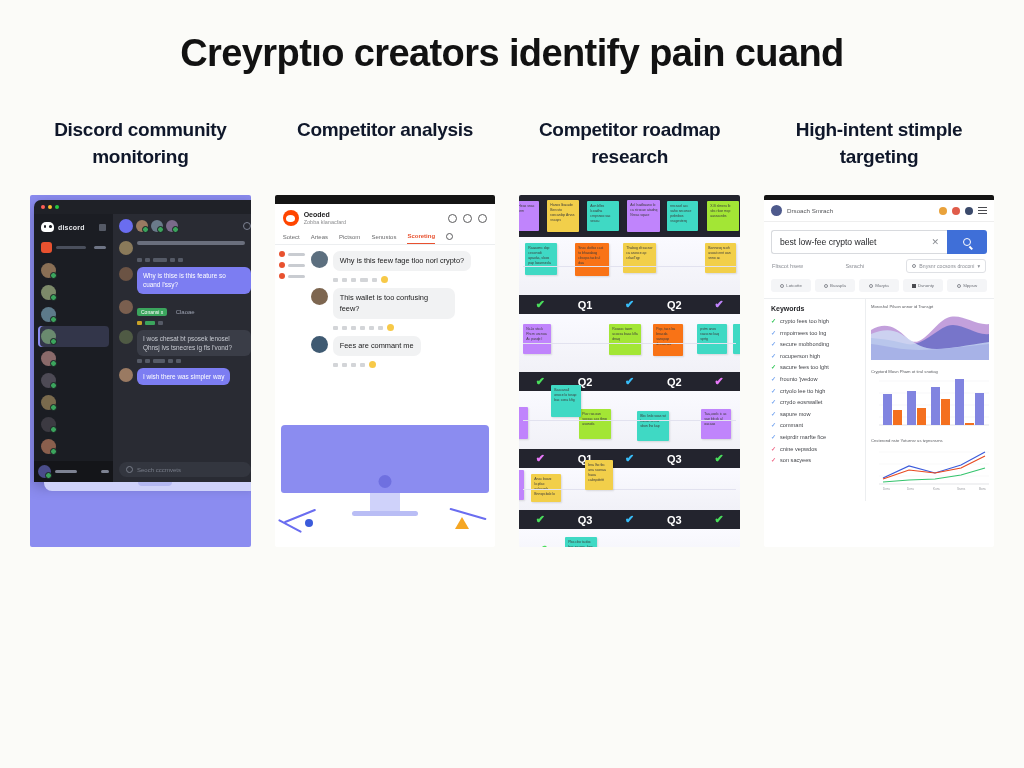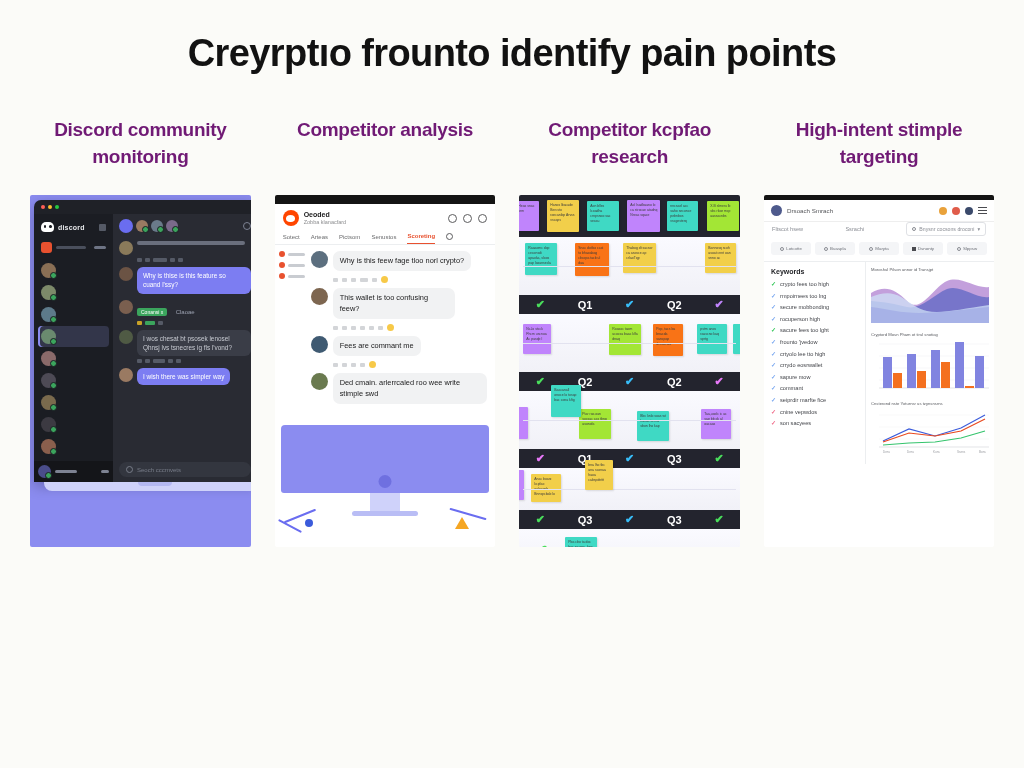--- a/index.html
+++ b/index.html
@@ -23,21 +23,21 @@
     justify-content: center;
     gap: 24px;
     margin-top: 42px;
     padding: 0 30px;
   }
   .col { width: 230px; }
   .col-title {
     text-align: center;
     font-size: 19px;
     font-weight: 700;
-    color: #701a75;
+    color: #0f172a;
     line-height: 1.42;
     min-height: 56px;
     letter-spacing: -0.3px;
   }
   .panel {
     margin-top: 22px;
     height: 352px;
     overflow: hidden;
     position: relative;
     border-radius: 2px;
@@ -158,21 +158,21 @@
   .kw-row { display:flex; align-items:center; gap:4px; margin-bottom: 5.6px; }
   .kw-chk { font-size: 6px; font-weight:700; line-height:1; }
   .kw-t { font-size: 5.6px; color:#43454a; white-space:nowrap; }
   .ch-col { flex:1; padding: 5px 5px 0; }
   .ch-t { font-size: 4.2px; color:#5a5c61; margin-bottom: 3px; }
   .ch-box { margin-bottom: 5px; }
 </style>
 </head>
 <body>
 
-<h1 class="page-title">Creyrptıo frounto identify pain points</h1>
+<h1 class="page-title">Creyrptıo creators identify pain cuand</h1>
 
 <div class="columns">
 
   <div class="col">
     <div class="col-title">Discord community monitoring</div>
     <div class="panel p1">
       <div class="dc-window">
         <div class="dc-bar">
           <span class="dot d-r"></span>
           <span class="dot d-y"></span>
@@ -366,41 +366,37 @@
             <span class="rd-av" style="background:#3f5a72"></span>
             <span class="rd-bub">Fees are commant me</span>
           </div>
           <div class="rd-acts">
               <i></i>
               <i></i>
               <i></i>
               <i></i>
               <span class="emo"></span>
             </div>
-          <div class="rd-c">
-            <span class="rd-av" style="background:#6a7a4f"></span>
-            <span class="rd-bub">Ded cmain. arlerrcaled roo wee write stimple swd</span>
-          </div>
         </div>
       </div>
       <div class="rd-mon">
         <div class="rd-scr"></div>
         <div class="rd-stand"></div>
         <div class="rd-base"></div>
         <div class="wire" style="left:8px;top:90px;width:34px;transform:rotate(-22deg)"></div>
         <div class="wire" style="left:2px;top:100px;width:26px;transform:rotate(28deg)"></div>
         <div class="wire" style="right:8px;top:88px;width:38px;transform:rotate(16deg)"></div>
         <div style="position:absolute;left:30px;top:94px;width:8px;height:8px;border-radius:50%;background:#3b5bdb"></div>
         <div class="cone" style="right:26px;top:92px"></div>
       </div>
     </div>
   </div>
 
   <div class="col">
-    <div class="col-title">Competitor kcpfao research</div>
+    <div class="col-title">Competitor roadmap research</div>
     <div class="panel p3">
 
       <div class="kb-toprow">
         <div class="note" style="left:-4px;top:6px;width:24px;height:30px;background:#c084fc">Heas snac tem</div>
         <div class="note" style="left:28px;top:5px;width:32px;height:32px;background:#f2cf4a">Hanos lbacade Bercsto rancanibp Arvss vscaps</div>
         <div class="note" style="left:68px;top:6px;width:32px;height:30px;background:#3fd9c4">Aon blles lcoadha crnpsnoo sac secau</div>
         <div class="note" style="left:108px;top:5px;width:33px;height:32px;background:#c084fc">Aol lsadbaano lo ca strocae atadnq Nreac sqace</div>
         <div class="note" style="left:148px;top:6px;width:31px;height:30px;background:#3fd9c4">nncsael acc saho seconce pebnbos vscgesterq</div>
         <div class="note" style="left:188px;top:6px;width:32px;height:30px;background:#a3e635">X.B slmeru lb sbc rkoe mcp aassacnbs</div>
       </div>
@@ -485,20 +481,29 @@
         <span class="seo-hicons">
           <span class="bell"></span>
           <span class="bell red"></span>
           <span class="bell dark"></span>
           <span class="burger">
               <i></i>
               <i></i>
               <i></i>
             </span>
         </span>
+      </div>
+      <div class="seo-searchrow">
+        <span class="seo-input">
+          <span>best low-fee crypto wallet</span>
+          <span class="x-ico">✕</span>
+        </span>
+        <span class="seo-btn">
+            <span class="mag"></span>
+          </span>
       </div>
       <div class="seo-filters">
         <span class="seo-flabel">Fltscot hsew</span>
         <span class="seo-flabel" style="margin-left:auto">Ssrachi</span>
         <span class="seo-select">
           <span class="pill-ic" style="border-radius:50%"></span>
           <span>Bnysnr cocsons droconi</span>
           <span>▾</span>
         </span>
       </div>

